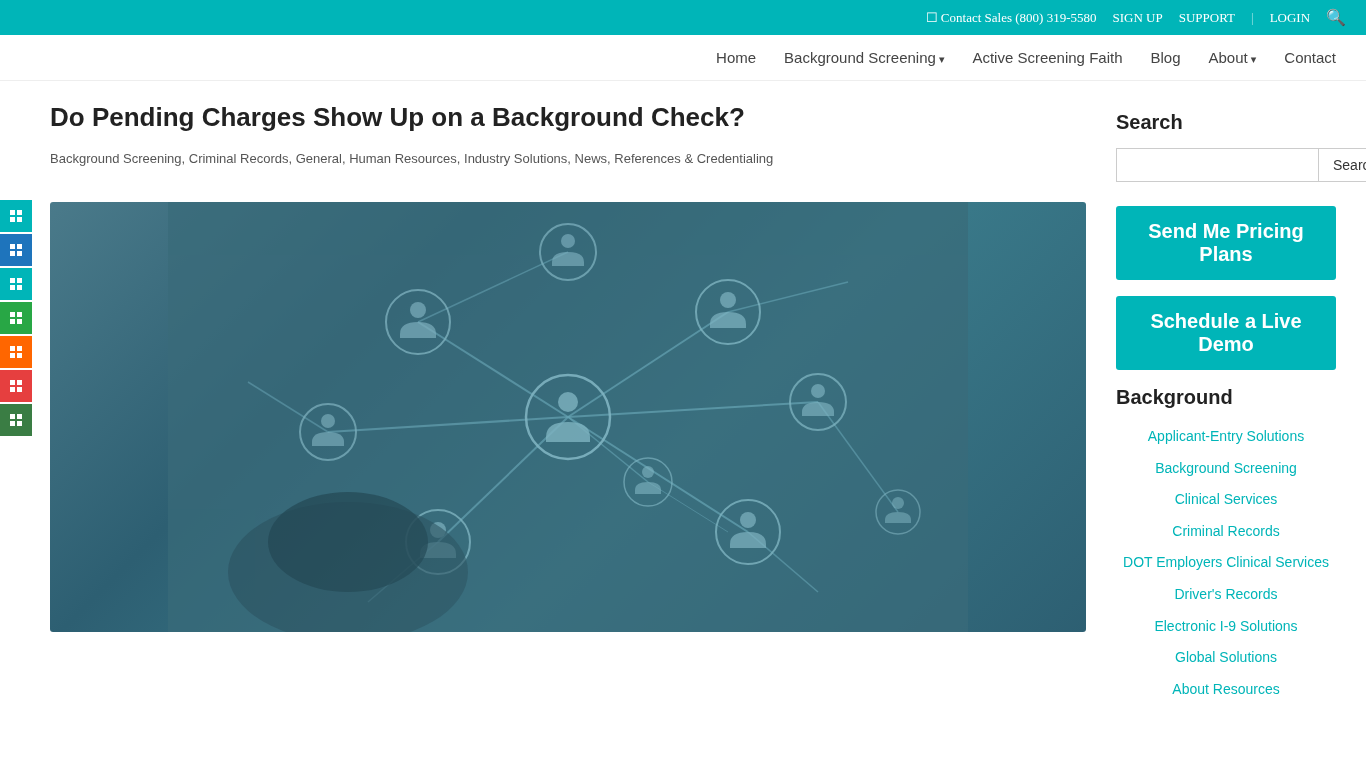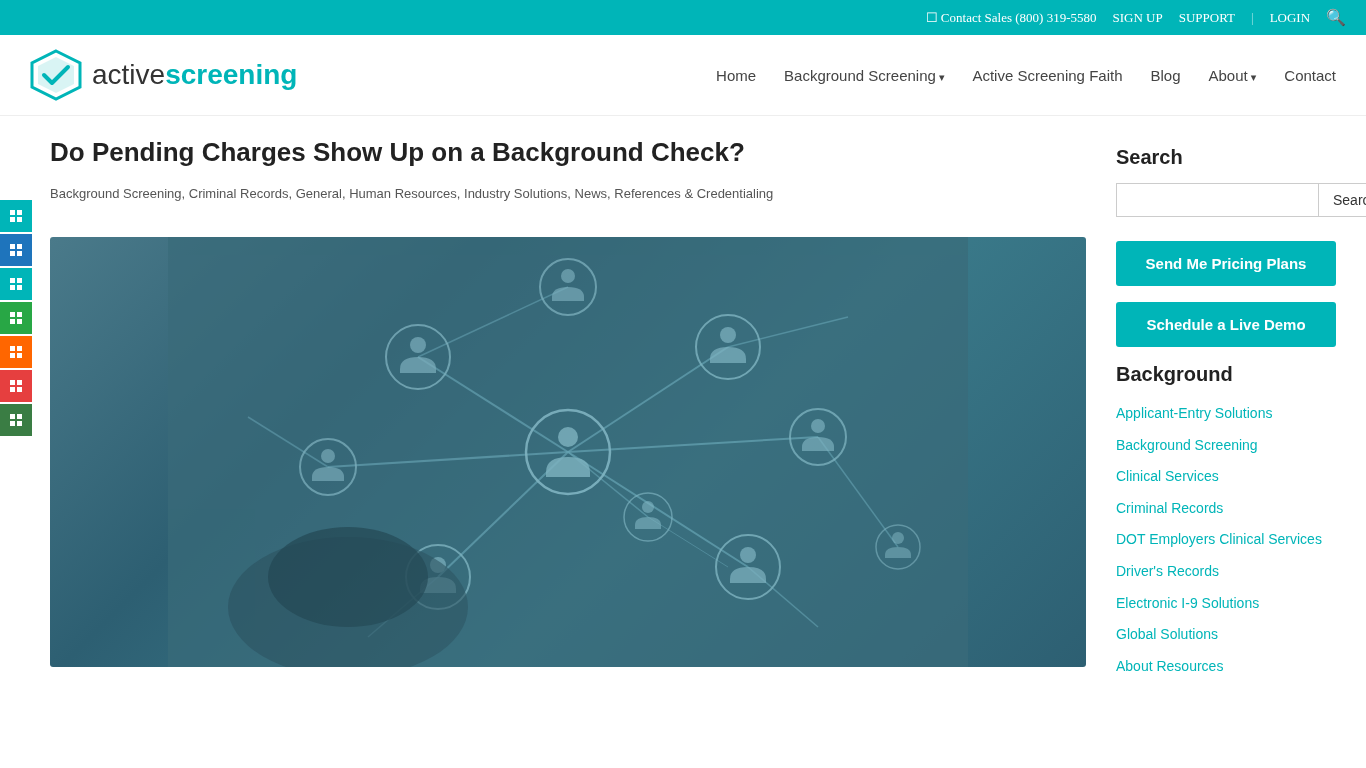--- a/index.html
+++ b/index.html
@@ -175,21 +175,21 @@
       cursor: pointer;
       font-size: 14px;
       color: #333;
     }
     .teal-btn {
       display: block;
       background: #00b5b8;
       color: #fff;
       text-align: center;
       padding: 14px 10px;
-      font-size: 15px;
+      font-size: 20px;
       font-weight: 700;
       border-radius: 3px;
       cursor: pointer;
       text-decoration: none;
       margin-bottom: 16px;
       border: none;
       width: 100%;
     }
 
     .categories-heading {
@@ -197,20 +197,21 @@
       font-weight: 700;
       color: #222;
       margin-bottom: 12px;
     }
     .category-list {
       list-style: none;
     }
     .category-list li {
       padding: 6px 0;
       border-bottom: none;
+      text-align: center;
     }
     .category-list li a {
       color: #00b5b8;
       text-decoration: none;
       font-size: 14px;
       line-height: 1.4;
     }
   </style>
 </head>
 <body>
@@ -218,30 +219,20 @@
 <div class="top-bar">
   <span>☐ Contact Sales (800) 319-5580</span>
   <a>SIGN UP</a>
   <a>SUPPORT</a>
   <span class="divider">|</span>
   <a>LOGIN</a>
   <span class="search-icon">🔍</span>
 </div>
 
 <header class="header">
-  <a class="logo-area" href="#">
-    <svg class="logo-icon" viewBox="0 0 52 52" xmlns="http://www.w3.org/2000/svg">
-      <polygon points="26,2 50,14 50,38 26,50 2,38 2,14" fill="none" stroke="#00b5b8" stroke-width="3"></polygon>
-      <polygon points="26,8 44,17 44,35 26,44 8,35 8,17" fill="#00b5b8" opacity="0.15"></polygon>
-      <polyline points="14,26 22,34 38,18" fill="none" stroke="#00b5b8" stroke-width="4" stroke-linecap="round" stroke-linejoin="round"></polyline>
-    </svg>
-    <span class="logo-text">
-      <span>active</span><strong>screening</strong>
-    </span>
-  </a>
   <nav>
     <a>Home</a>
     <a class="nav-with-arrow">Background Screening</a>
     <a>Active Screening Faith</a>
     <a>Blog</a>
     <a class="nav-with-arrow">About</a>
     <a>Contact</a>
   </nav>
 </header>
 

